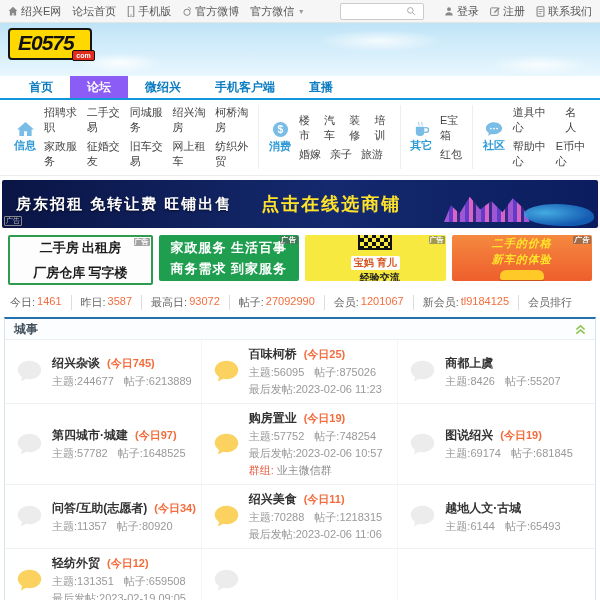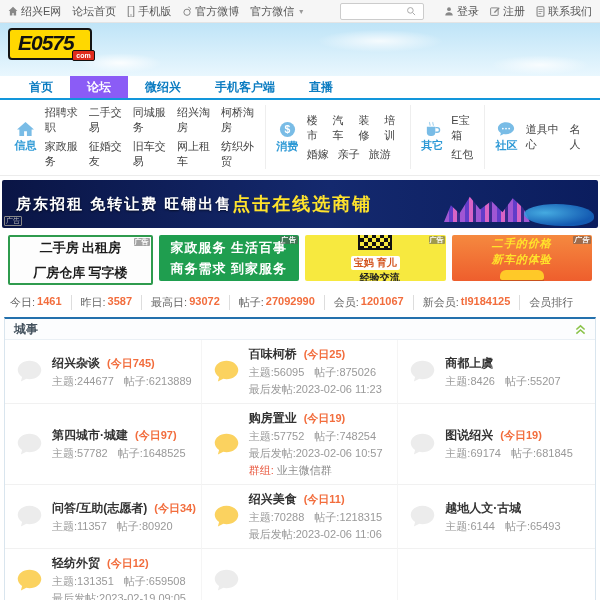--- a/index.html
+++ b/index.html
@@ -42,21 +42,21 @@
   .grp-lb{font-size:11px;font-weight:bold;color:#2f9ad6;margin-top:1px}
   .lnks{display:flex;flex-direction:column;justify-content:center;gap:4px;padding-left:7px}
   .lrow{display:flex;gap:9px}
   .lrow a{font-size:11px;color:#444}
   
   .banner{margin:4px 2px 0;height:48px;border-radius:2px;position:relative;overflow:hidden;
     display:flex;align-items:center;padding:0 14px;
     background:linear-gradient(90deg,#0a1545,#14296e 55%,#0b1d5e);}
   .banner .bw{color:#fff;font-weight:bold;font-size:15px;letter-spacing:2px;
     text-shadow:0 1px 2px rgba(0,0,0,.6)}
-  .banner .by{color:#ffe32b;font-weight:bold;font-size:18px;margin-left:0;letter-spacing:2px}
+  .banner .by{color:#ffe32b;font-weight:bold;font-size:18px;margin-left:29px;letter-spacing:2px}
   .banner .city{position:absolute;right:68px;bottom:6px;width:86px;height:28px;opacity:.9;
     background:repeating-linear-gradient(90deg,#b05ce0 0 5px,#6b3fd4 5px 9px,#ef6bd0 9px 13px,#3b2a8e 13px 16px);
     clip-path:polygon(0 100%,8% 40%,18% 70%,30% 10%,42% 55%,55% 25%,68% 65%,80% 15%,92% 50%,100% 100%)}
   .banner .whale{position:absolute;right:4px;bottom:2px;width:70px;height:22px;
     background:radial-gradient(ellipse at 30% 40%,#4fc3f7,#1565c0 70%);border-radius:50% 60% 40% 60%;opacity:.85}
   .adtag{position:absolute;left:2px;bottom:2px;font-size:7px;color:#bbb;
     border:1px solid #888;border-radius:1px;line-height:8px;padding:0 1px}
   
   .smalls{display:flex;gap:6px;margin:7px 8px 0}
   .sb{flex:1;height:46px;position:relative;border-radius:2px;overflow:hidden;
@@ -72,21 +72,21 @@
   .sb3 .s3t{display:flex;flex-direction:column;align-items:flex-end;gap:1px;font-size:10px}
   .sb3 .s3t .hl{background:#fff;color:#d3541f;padding:0 3px;border-radius:2px}
   .sb4{background:linear-gradient(#f5893f,#ee5e2d);color:#ffe32b;font-style:italic;
     font-size:11px;gap:1px;letter-spacing:1px}
   .sb4 .car{width:44px;height:10px;background:#ffc928;border-radius:6px 6px 2px 2px;
     box-shadow:0 2px 0 #c9511d;margin-top:2px}
   
   .stats{display:flex;align-items:flex-start;margin:10px 10px 0;font-size:11px;color:#666}
   .stat{padding:0 9px;border-right:1px solid #ddd;display:flex;gap:2px}
   .stat:first-child{padding-left:0}
-  .stat b{color:#f26d3d;font-weight:bold}
+  .stat b{color:#f26d3d;font-weight:normal}
   .stat-link{padding:0 9px;color:#666}
   
   .box{margin:7px 4px 0;border:1px solid #d9e5ee;border-top:2px solid #2471ad;background:#fff}
   .bhead{height:20px;line-height:20px;padding:0 9px;background:#fcfdfe;
     border-bottom:1px solid #eaf0f5;display:flex;align-items:center;font-size:12px}
   .btitle{font-weight:bold;color:#44525e}
   .bh-r{margin-left:auto;display:flex;align-items:center;gap:6px}
   .grid3{display:grid;grid-template-columns:1fr 1fr 1fr}
   .c{display:flex;align-items:center;gap:8px;padding:6px 4px 6px 10px;
     border-bottom:1px solid #f1f1f1;border-right:1px solid #f5f5f5;min-height:37px}
@@ -253,20 +253,24 @@
           <circle cx="10" cy="8" r="1" fill="#fff"></circle>
           <circle cx="13.5" cy="8" r="1" fill="#fff"></circle>
         </svg>
       <span class="grp-lb">社区</span>
     </span>
     <span class="lnks">
       <span class="lrow">
         <a>道具中心</a>
         <a>名人</a>
       </span>
+      <span class="lrow">
+        <a>帮助中心</a>
+        <a>E币中心</a>
+      </span>
     </span>
   </div>
 </div>
 
 <a class="banner">
   <span class="bw">房东招租 免转让费 旺铺出售</span>
   <span class="by">点击在线选商铺</span>
   <span class="city"></span>
   <span class="whale"></span>
   <span class="adtag">广告</span>

